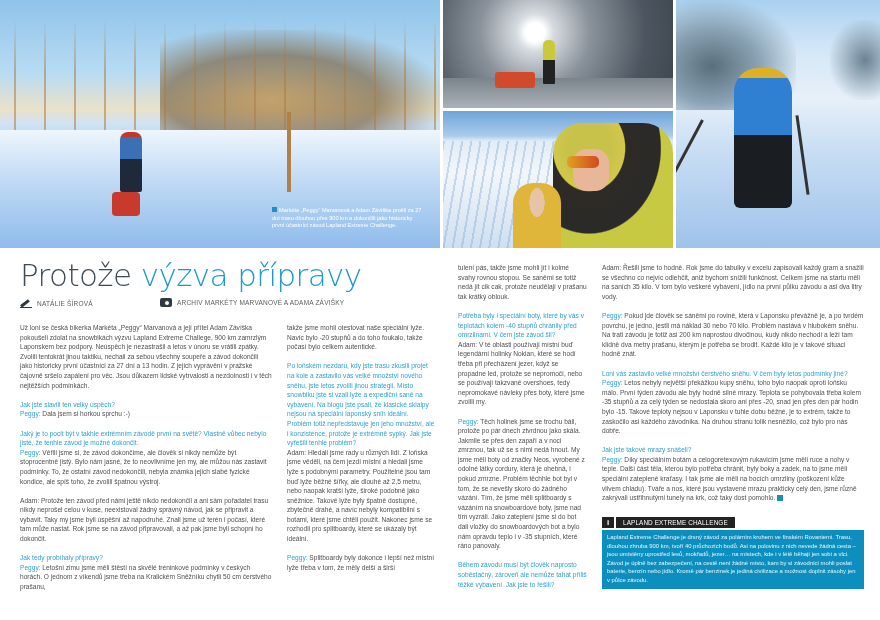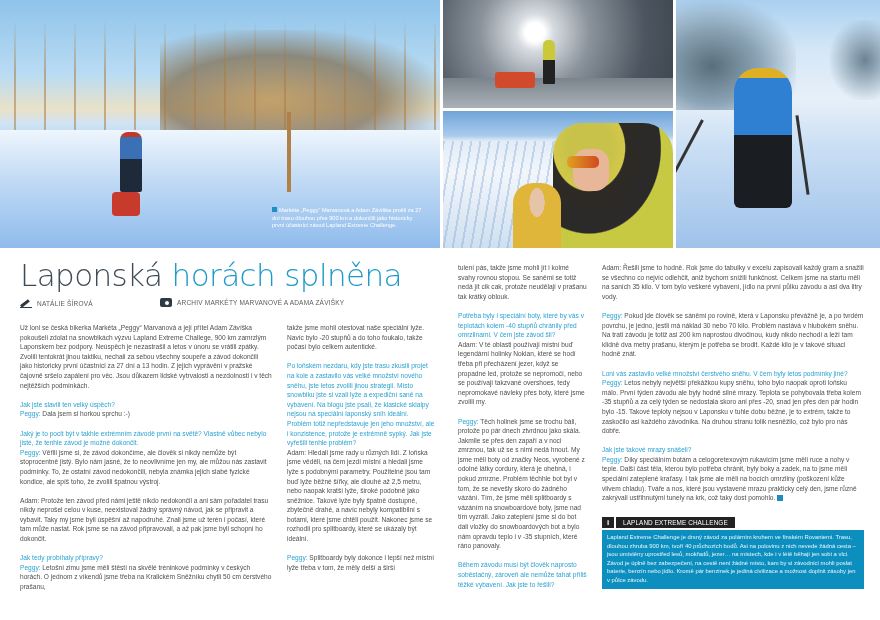--- a/index.html
+++ b/index.html
@@ -145,21 +145,21 @@
 </div>
 
 <div class="photo" id="photo-trail">
   <div class="forest"></div>
   <div class="forest2"></div>
   <div class="pole1"></div>
   <div class="pole2"></div>
   <div class="person"></div>
 </div>
 
-<h1 class="headline"><span>Laponská </span><span class="accent">horách splněna</span></h1>
+<h1 class="headline"><span>Protože </span><span class="accent">výzva přípravy</span></h1>
 
 <div class="byline" id="byline-author">
   <span class="pen-icon"></span>
   <span>Natálie Šírová</span>
 </div>
 <div class="byline" id="byline-photo">
   <span class="camera-icon"></span>
   <span>Archiv Markéty Marvanové a Adama Závišky</span>
 </div>
 

